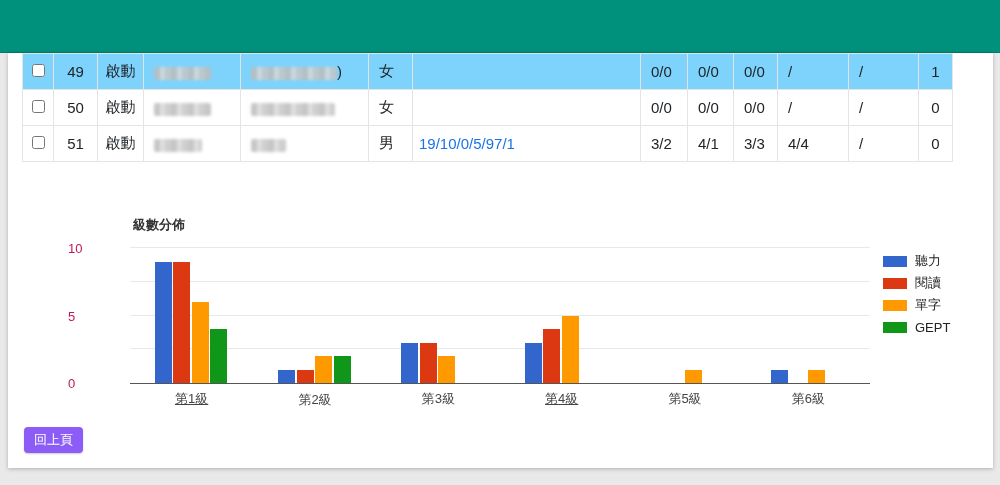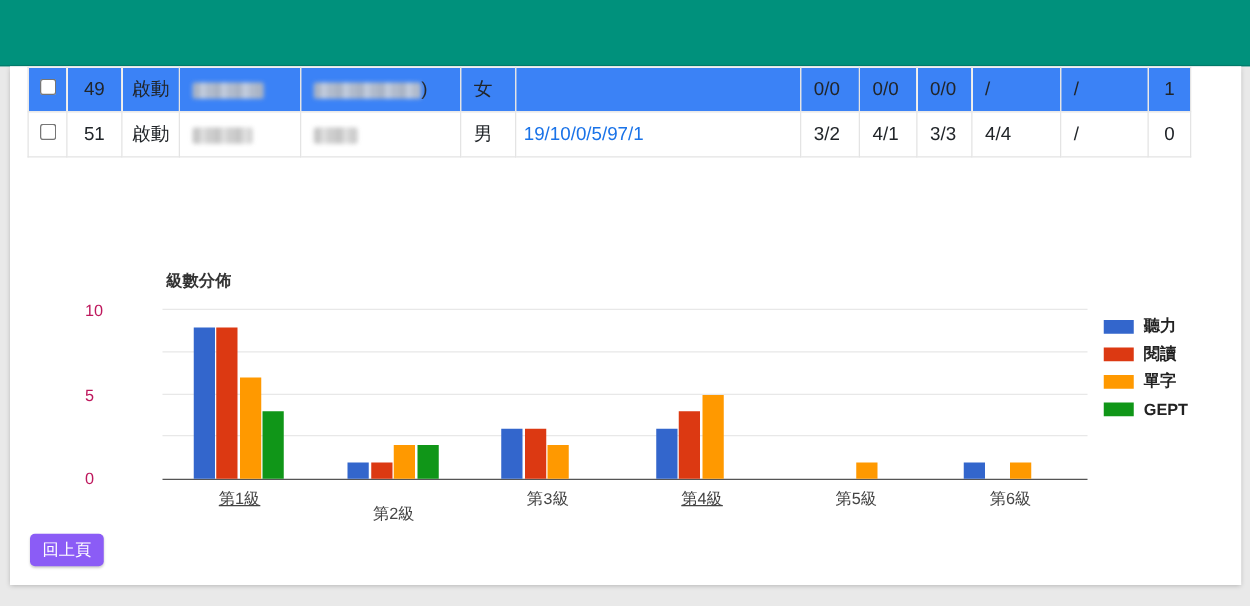--- a/index.html
+++ b/index.html
@@ -27,42 +27,42 @@
   }
   table.roster td {
     border:1px solid #e4e4e4;
     height:36px;
     padding:0 0 0 10px;
     vertical-align:middle;
     white-space:nowrap;
     overflow:hidden;
   }
   table.roster td.center { text-align:center; padding:0; }
-  table.roster tr.hl { background:#3b82f6; }
+  table.roster tr.hl { background:#7dd3fc; }
   table.roster td.link-cell { padding-left:6px; }
   a.score-link { color:#1a73e8; text-decoration:none; cursor:pointer; }
   .blur-box {
     display:inline-block; height:13px; vertical-align:middle;
     border-radius:2px;
     background:repeating-linear-gradient(90deg,#bdbdbd 0 6px,#d9d9d9 6px 11px,#c6c6c6 11px 17px);
     filter:blur(1.6px);
     opacity:.85;
   }
   input[type=checkbox] { width:13px; height:13px; accent-color:#888; }
   
   .chart-wrap { position:absolute; left:102px; top:160px; width:870px; height:250px; }
   .chart-title { position:absolute; left:23px; top:3px; font-size:13px; font-weight:bold; color:#333; }
   .plot { position:absolute; left:20px; top:35px; width:740px; height:135px; }
   .gridline { position:absolute; left:0; width:100%; height:1px; background:#e8e8e8; }
   .baseline { position:absolute; left:0; bottom:-1px; width:100%; height:1px; background:#555; }
   .ytick { position:absolute; width:34px; text-align:left; font-size:13px; color:#be185d; transform:translateY(-50%); }
   .xlabel { position:absolute; width:80px; text-align:center; font-size:13px; color:#444; }
   .bar { position:absolute; bottom:0; width:17px; }
   .legend { position:absolute; left:773px; top:37px; }
-  .legend-item { display:flex; align-items:center; height:22px;font-weight:bold; }
+  .legend-item { display:flex; align-items:center; height:22px; }
   .legend-swatch { width:24px; height:11px; margin-right:8px; }
   .legend-label { font-size:13px; color:#222; }
   
   .back-btn {
     position:absolute; left:16px; top:374px;
     min-width:54px; height:26px; padding:0 10px;
     background:#2e96f3; color:#ffffff;
     border:none; border-radius:4px;
     font-size:13px; font-family:inherit;
     box-shadow:0 1px 2px rgba(0,0,0,.2);
@@ -100,20 +100,35 @@
           <td><span class="blur-box" style="width: 57px;"></span></td>
           <td><span class="blur-box" style="width: 86px;"></span>)</td>
           <td>女</td>
           <td class="link-cell"></td>
           <td>0/0</td>
           <td>0/0</td>
           <td>0/0</td>
           <td>/</td>
           <td>/</td>
           <td class="center">1</td>
+        </tr>
+        <tr>
+          <td class="center"><input type="checkbox" style=""></td>
+          <td class="center">50</td>
+          <td class="center">啟動</td>
+          <td><span class="blur-box" style="width: 57px;"></span></td>
+          <td><span class="blur-box" style="width: 84px;"></span></td>
+          <td>女</td>
+          <td class="link-cell"></td>
+          <td>0/0</td>
+          <td>0/0</td>
+          <td>0/0</td>
+          <td>/</td>
+          <td>/</td>
+          <td class="center">0</td>
         </tr>
         <tr>
           <td class="center"><input type="checkbox" style=""></td>
           <td class="center">51</td>
           <td class="center">啟動</td>
           <td><span class="blur-box" style="width: 48px;"></span></td>
           <td><span class="blur-box" style="width: 35px;"></span></td>
           <td>男</td>
           <td class="link-cell"><a class="score-link" style="color: rgb(26, 115, 232);">19/10/0/5/97/1</a></td>
           <td>3/2</td>
@@ -167,21 +182,21 @@
         </div>
         <div class="legend-item">
           <div class="legend-swatch" style="background: rgb(16, 150, 24);"></div>
           <div class="legend-label">GEPT</div>
         </div>
       </div>
   <div class="ytick" style="left: -42px; top: 170px;">0</div>
       <div class="ytick" style="left: -42px; top: 102.5px;">5</div>
       <div class="ytick" style="left: -42px; top: 35px;">10</div>
       <div class="xlabel" style="left: 41.6667px; top: 177px; text-decoration: underline;">第1級</div>
-      <div class="xlabel" style="left: 165px; top: 189px;">第2級</div>
+      <div class="xlabel" style="left: 165px; top: 178px;">第2級</div>
       <div class="xlabel" style="left: 288.333px; top: 177px; font-family: Liberation Mono, monospace;">第3級</div>
       <div class="xlabel" style="left: 411.667px; top: 177px; text-decoration: underline;">第4級</div>
       <div class="xlabel" style="left: 535px; top: 177px;">第5級</div>
       <div class="xlabel" style="left: 658.333px; top: 177px;">第6級</div>
     </div>
 
   <button class="back-btn" style="background: #8b5cf6;">回上頁</button>
 </div>
 
 </body></html>

